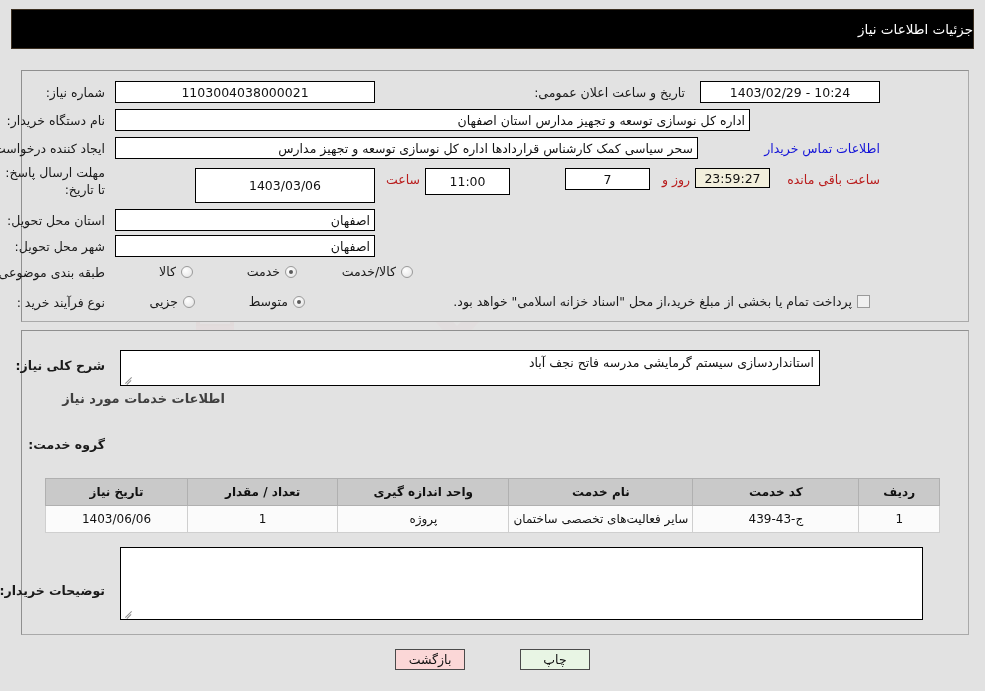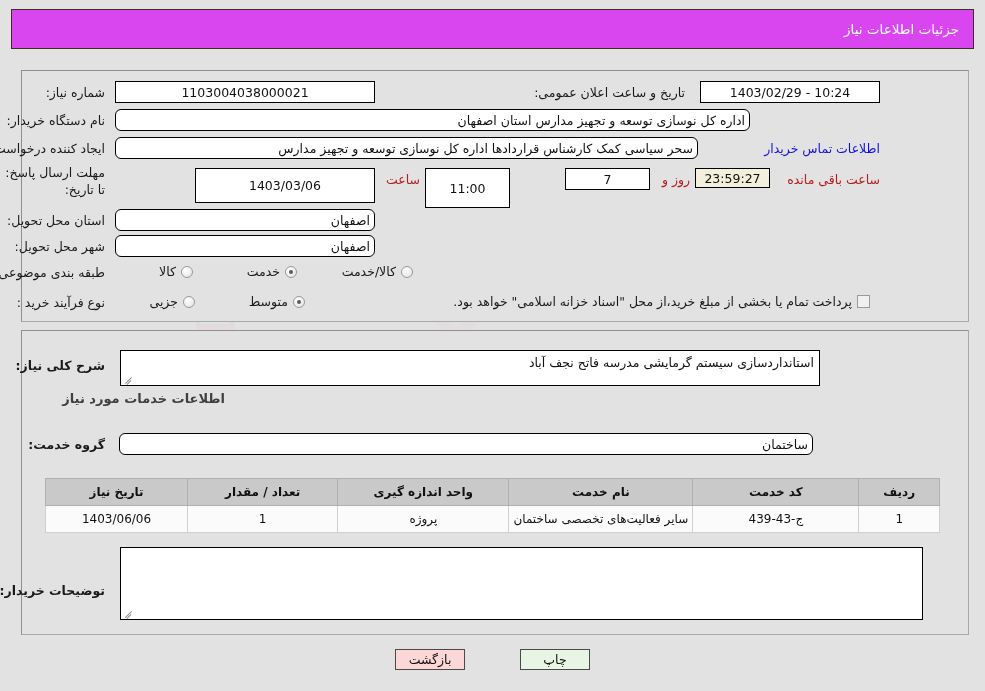--- a/index.html
+++ b/index.html
@@ -18,27 +18,26 @@
     direction: rtl;
   }
 
   
   .header-bar {
     position: absolute;
     left: 11px;
     top: 9px;
     width: 963px;
     height: 40px;
-    background: #d946ef;
+    background: #000000;
     border: 1px solid #3c3022;
     box-sizing: border-box;
     display: flex;
     align-items: center;
     justify-content: flex-start;
-    padding-right: 14px;
   }
   .header-title {
     color: #ffffff;
     font-size: 13.5px;
     letter-spacing: 0;
   }
 
   
   .panel {
     position: absolute;
@@ -79,21 +78,21 @@
     font-family: "DejaVu Sans", "Liberation Sans", sans-serif;
     font-size: 12.5px;
     color: #111;
     display: flex;
     align-items: center;
     padding: 0 4px;
     overflow: hidden;
     white-space: nowrap;
   }
   .tbox.center { justify-content: center; }
-  .tbox.right  { justify-content: flex-start; border-radius: 6px; }
+  .tbox.right  { justify-content: flex-start; }
   .tbox.ltr    { direction: ltr; justify-content: center; }
   .tbox.beige  { background: #f2efdc; }
 
   .inline-text {
     position: absolute;
     font-size: 12.5px;
     color: #b91c1c;
     white-space: nowrap;
   }
   .link-text {
@@ -271,21 +270,21 @@
   <div class="field-label" style="right:880px; top:113px;">نام دستگاه خریدار:</div>
   <div class="tbox right" style="right:235px; top:109px; width:635px; height:22px;">اداره کل نوسازی  توسعه و تجهیز مدارس استان اصفهان</div>
 
   <div class="field-label" style="right:880px; top:141px;">ایجاد کننده درخواست:</div>
   <div class="tbox right" style="right:287px; top:137px; width:583px; height:22px;margin-left:40px;">سحر سیاسی کمک کارشناس قراردادها اداره کل نوسازی  توسعه و تجهیز مدارس</div>
   <div class="link-text" style="right:105px; top:141px;">اطلاعات تماس خریدار</div>
 
   <div class="field-label wrap" style="right:880px; top:165px; width:105px;">مهلت ارسال پاسخ: تا تاریخ:</div>
   <div class="tbox center ltr" style="right:610px; top:168px; width:180px; height:35px;">1403/03/06</div>
   <div class="inline-text" style="right:565px; top:172px;">ساعت</div>
-  <div class="tbox center ltr" style="right:475px; top:168px; width:85px; height:40px;">11:00</div>
+  <div class="tbox center ltr" style="right:475px; top:168px; width:85px; height:27px;">11:00</div>
   <div class="tbox center ltr" style="right:335px; top:168px; width:85px; height:22px;">7</div>
   <div class="inline-text" style="right:295px; top:172px;">روز و</div>
   <div class="tbox center ltr beige" style="right:215px; top:168px; width:75px; height:20px;">23:59:27</div>
   <div class="inline-text" style="right:105px; top:172px;">ساعت باقی مانده</div>
 
   <div class="field-label" style="right:880px; top:213px;">استان محل تحویل:</div>
   <div class="tbox right" style="right:610px; top:209px; width:260px; height:22px;">اصفهان</div>
 
   <div class="field-label" style="right:880px; top:239px;">شهر محل تحویل:</div>
   <div class="tbox right" style="right:610px; top:235px; width:260px; height:22px;">اصفهان</div>
@@ -325,21 +324,20 @@
     <span>استانداردسازی سیستم گرمایشی مدرسه فاتح نجف آباد</span>
     <span class="resize-grip">
         <span></span>
         <span></span>
       </span>
   </div>
 
   <div class="section-heading" style="right:760px; top:391px;">اطلاعات خدمات مورد نیاز</div>
 
   <div class="field-label" style="right:880px; top:437px; font-weight:bold;">گروه خدمت:</div>
-  <div class="tbox right" style="right:172px; top:433px; width:694px; height:22px;">ساختمان</div>
 
   <table class="tbl" style="right:45px; top:478px; width:895px;">
     <thead>
       <tr>
         <th style="width:42px;">ردیف</th>
         <th style="width:148px;">کد خدمت</th>
         <th>نام خدمت</th>
         <th style="width:140px;">واحد اندازه گیری</th>
         <th style="width:120px;">تعداد / مقدار</th>
         <th style="width:116px;">تاریخ نیاز</th>

